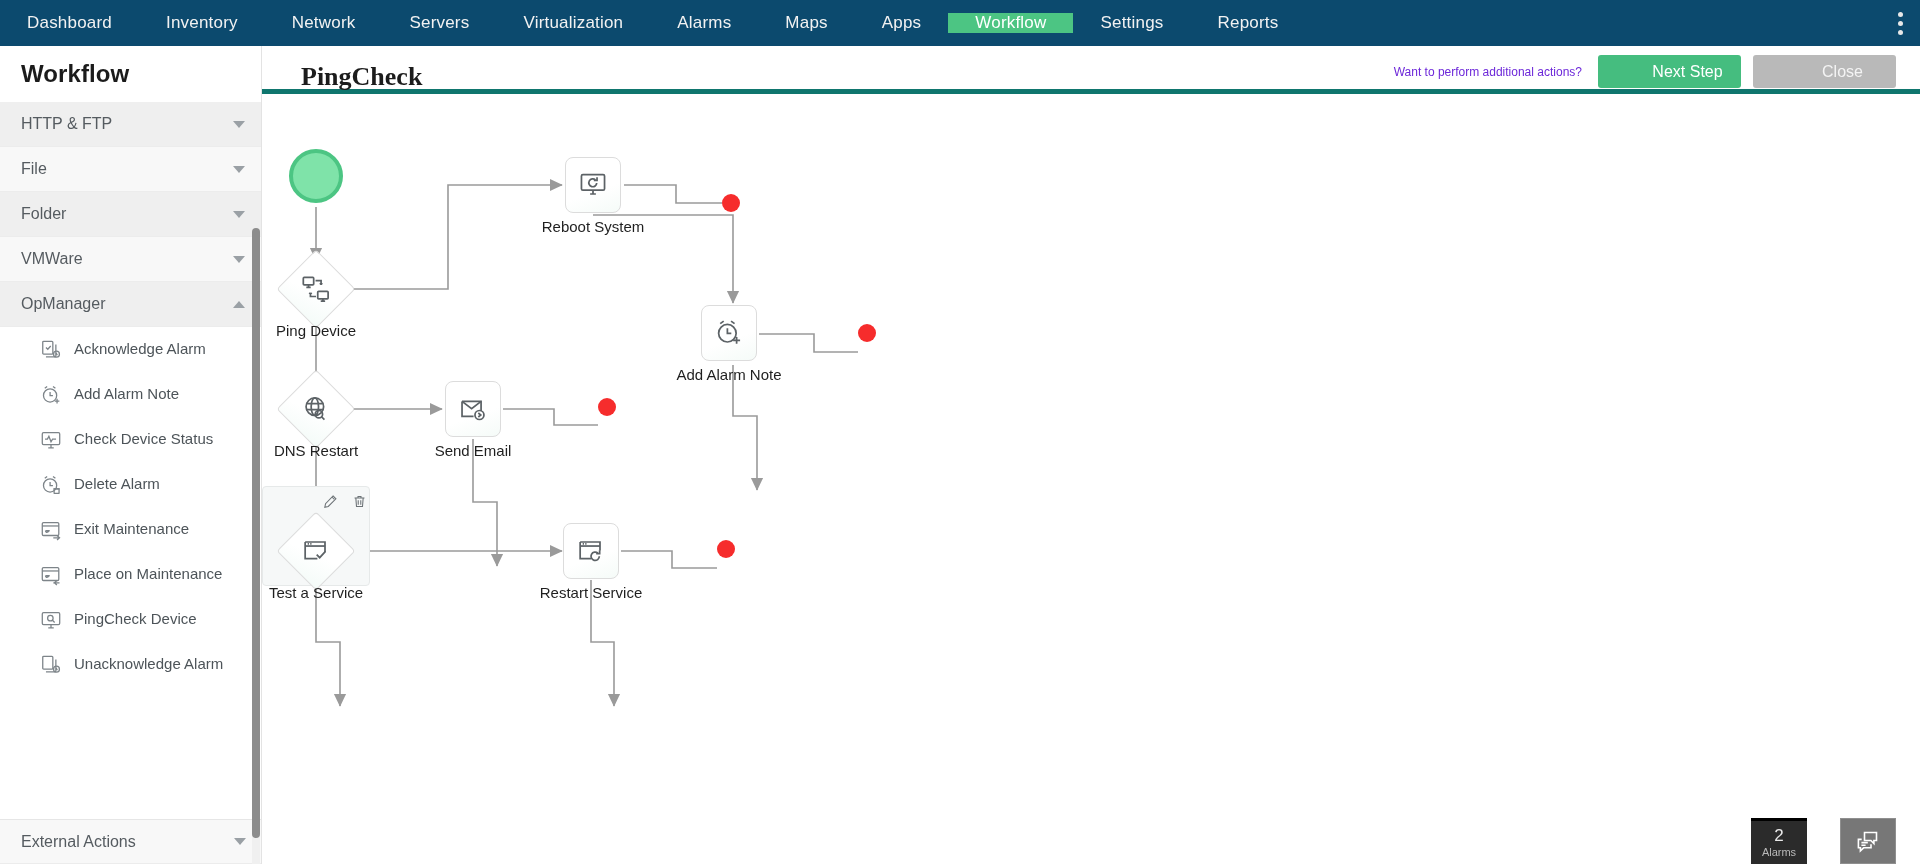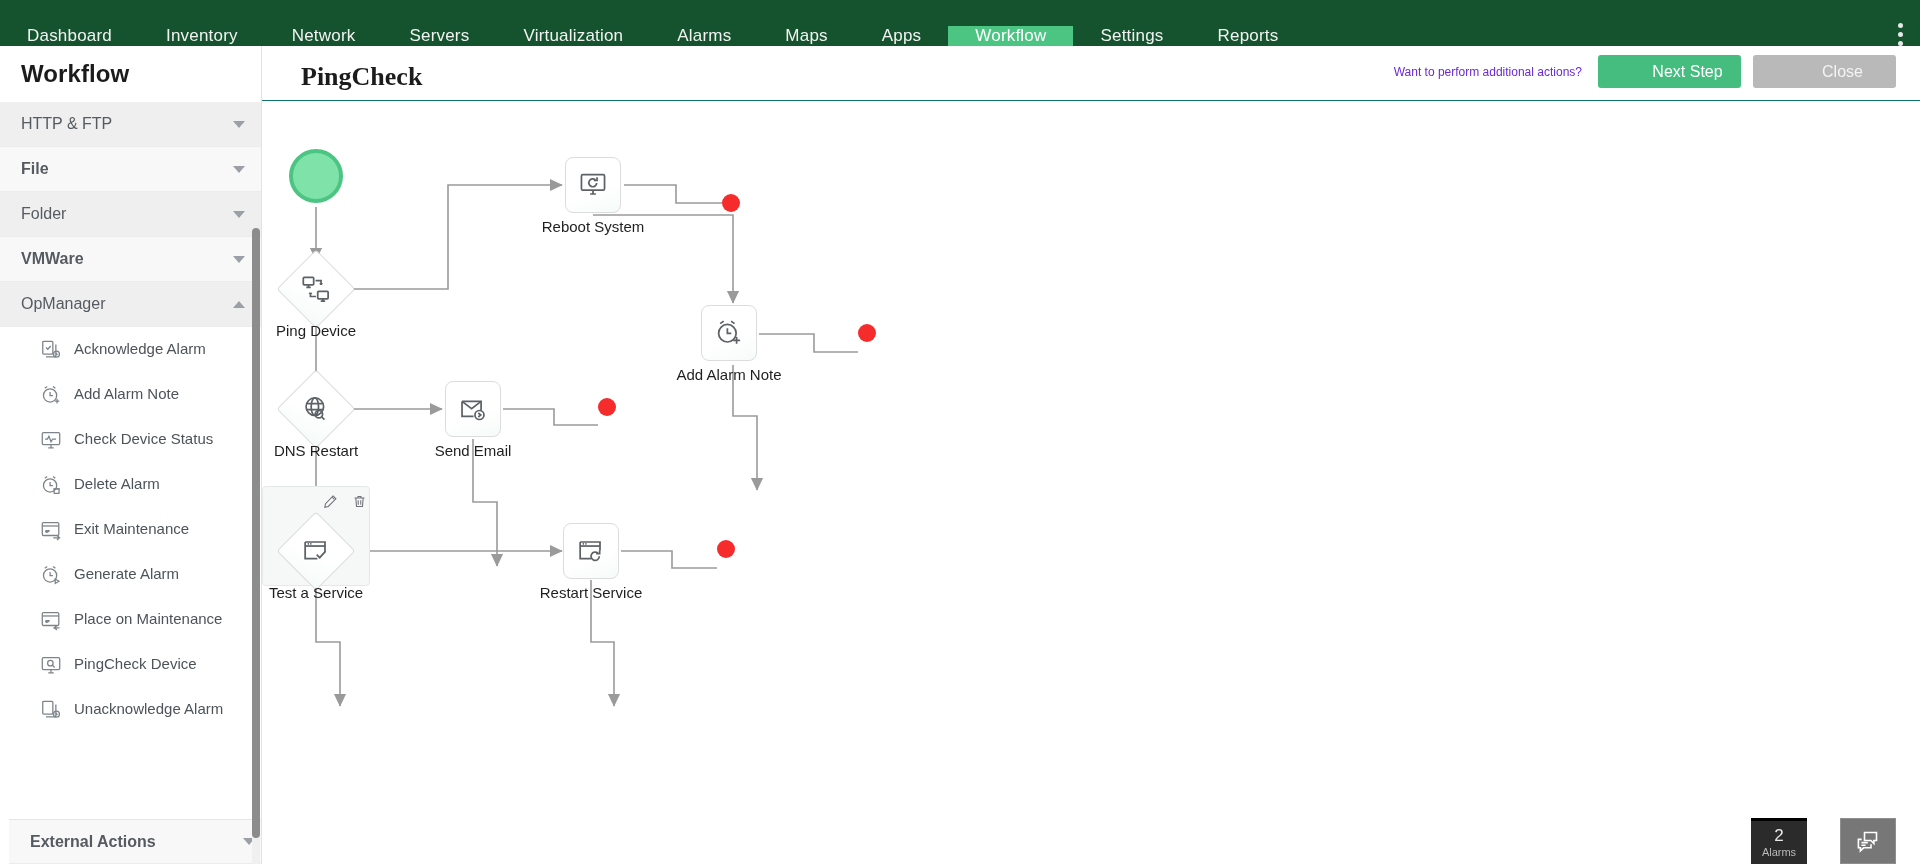--- a/index.html
+++ b/index.html
@@ -7,22 +7,22 @@
     width: 1920px; height: 864px;
     font-family: "Liberation Sans", sans-serif;
     background: #ffffff;
     overflow: hidden;
   }
 
   
   #topnav {
     position: absolute; top: 0; left: 0;
     width: 1920px; height: 46px;
-    background: #14532d;
-    display: flex; align-items: flex-end;
+    background: #0c4a6e;
+    display: flex; align-items: center;
   }
   .nav-item {
     display: flex; align-items: center; justify-content: center;
     padding: 0 27px;
     color: #f2f2f2;
     font-size: 17px;
     letter-spacing: .2px;
     cursor: pointer;
     white-space: nowrap;
   }
@@ -51,21 +51,21 @@
   }
   .group-row {
     height: 45px; display: flex; align-items: center;
     padding: 0 16px 0 21px;
     font-size: 16px; color: #555b60;
     cursor: pointer;
     justify-content: space-between;
     border-bottom: 1px solid #ececec;
   }
   .group-row.shade-a { background: #efefef; }
-  .group-row.shade-b { background: #f8f8f8; font-weight: bold; }
+  .group-row.shade-b { background: #f8f8f8; }
   .caret {
     width: 0; height: 0;
     border-left: 6px solid transparent;
     border-right: 6px solid transparent;
     border-top: 7px solid #9aa0a5;
   }
   .caret.up { border-top: none; border-bottom: 7px solid #9aa0a5; }
 
   .action-list { background: #ffffff; }
   .action-row {
@@ -87,22 +87,22 @@
   }
   #sb-thumb {
     position: absolute; top: 0; left: 0;
     width: 8px; height: 610px;
     background: #8c8c8c; border-radius: 4px;
   }
 
   
   #content { position: absolute; top: 46px; left: 262px; width: 1658px; height: 818px; background: #fff; }
   #page-header {
-    position: relative; height: 55px;
-    border-bottom: 1px solid #0f766e;
+    position: relative; height: 48px;
+    border-bottom: 5px solid #0f766e;
     display: flex; align-items: center;
   }
   #page-title {
     position: absolute; left: 39px; top: 16px;
     font-family: "Liberation Serif", serif;
     font-size: 26px; color: #1c1c1c; font-weight: 600;
   }
   #header-actions {
     position: absolute; right: 24px; top: 9px;
     display: flex; align-items: center; gap: 12px;
@@ -297,31 +297,20 @@
           <svg viewBox="0 0 24 24" fill="none" stroke="currentColor" stroke-width="1.4">
             <rect x="2.5" y="4" width="18" height="14" rx="1.3"></rect>
             <path d="M2.5 7.6h18"></path>
             <path d="M6 12.8h4.6M6 12.8a1.7 1.7 0 103.3-.6"></path>
             <path d="M14.5 20.5h6.8M18.6 18l2.7 2.5-2.7 2.5"></path>
           </svg>
         </span>
       <span class="action-label">Exit Maintenance</span>
     </div>
 
-    <div class="action-row">
-      <span class="ico">
-          <svg viewBox="0 0 24 24" fill="none" stroke="currentColor" stroke-width="1.4">
-            <circle cx="11" cy="12.5" r="7.2"></circle>
-            <path d="M11 8.6v4.1h3.1"></path>
-            <path d="M5.2 4.6l2.6-1.9M16.8 4.6l-2.6-1.9"></path>
-            <path d="M16.6 16.4l4 2.4-4 2.4z"></path>
-          </svg>
-        </span>
-      <span class="action-label">Generate Alarm</span>
-    </div>
 
     <div class="action-row">
       <span class="ico">
           <svg viewBox="0 0 24 24" fill="none" stroke="currentColor" stroke-width="1.4">
             <rect x="2.5" y="4" width="18" height="14" rx="1.3"></rect>
             <path d="M2.5 7.6h18"></path>
             <path d="M6 12.8h4.6M6 12.8a1.7 1.7 0 103.3-.6"></path>
             <path d="M21.3 20.5h-6.8M18.4 18l-2.7 2.5 2.7 2.5"></path>
           </svg>
         </span>
@@ -346,21 +335,21 @@
             <rect x="3" y="2.5" width="11" height="14" rx="1"></rect>
             <path d="M6.5 19.5h9.8a1 1 0 001-1V6"></path>
             <circle cx="18" cy="16.5" r="3.2"></circle>
             <path d="M18 15v1.6l1.1.7"></path>
           </svg>
         </span>
       <span class="action-label">Unacknowledge Alarm</span>
     </div>
   </div>
 
-  <div class="group-row shade-b" style="position:absolute;bottom:0;left:0;width:262px;border-top:1px solid #e6e6e6;margin-left:9px;">
+  <div class="group-row shade-b" style="position:absolute;bottom:0;left:0;width:262px;border-top:1px solid #e6e6e6;">
     <span>External Actions</span>
     <span class="caret"></span>
   </div>
 
   <div id="sb-track">
     <div id="sb-thumb"></div>
   </div>
 </div>
 
 <div id="content">

